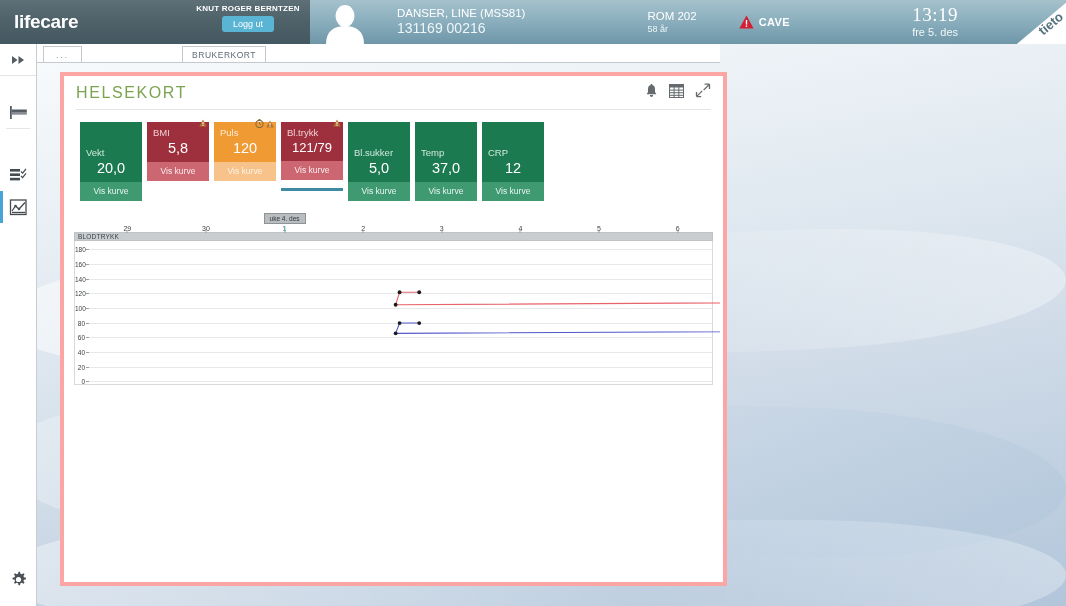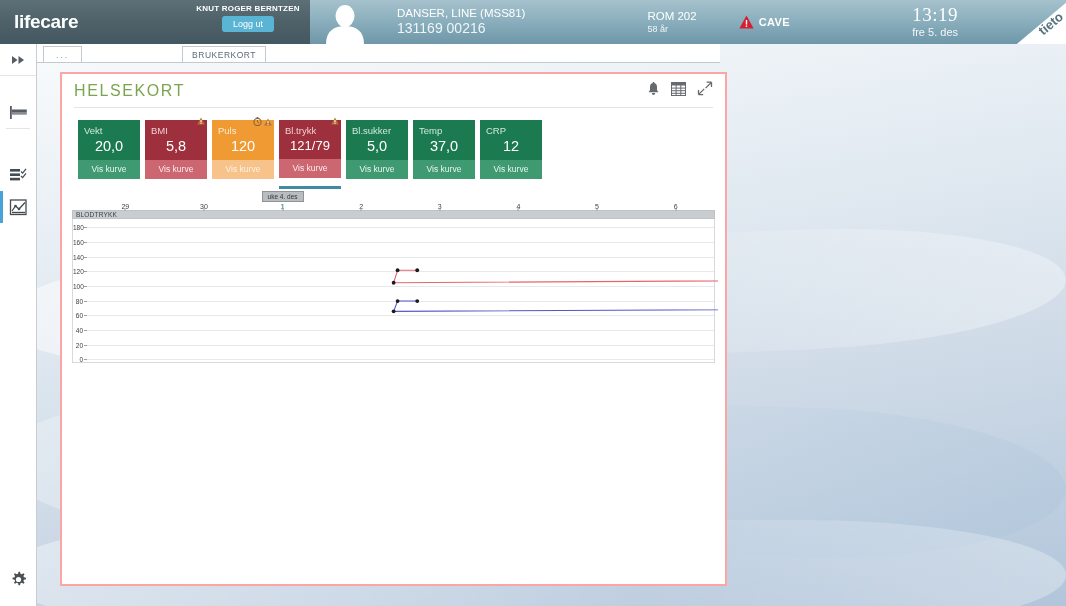--- a/index.html
+++ b/index.html
@@ -144,21 +144,21 @@
     font-size: 8.5px; color: #5d6b77; letter-spacing: 0.5px;
   }
   .tab.dots { margin-left: 6px; color: #7796ab; letter-spacing: 2px; padding: 0 12px; }
   .tab.brukerkort { margin-left: 100px; }
 
   
   .panel {
     position: absolute; left: 60px; top: 72px;
     width: 667px; height: 514px;
     background: #ffffff;
-    border: 2px solid #fca5a5;
+    border: 4px solid #fca5a5;
   }
   .panel-head {
     height: 34px; display: flex; align-items: center;
     border-bottom: 1px solid #e2e5e7;
     margin: 0 12px; position: relative;
   }
   .panel-title {
     font-size: 16px; color: #7aa44f; letter-spacing: 1.6px;
     font-weight: normal;
   }
@@ -189,21 +189,21 @@
   .card-underline {
     height: 3px; margin-top: 8px; background: transparent;
   }
   .card.active .card-underline { background: #3f8ba4; }
   .card-badges {
     position: absolute; top: -3px; right: 2px;
     display: flex; align-items: center; gap: 2px;
   }
   
   .c-green .card-top { background: #1c7a50; }
-  .c-green .card-label { color: #cfe8dc; }
+  .c-green .card-label { color: #cfe8dc; margin-top: 20px; }
   .c-green .card-foot { background: #3f9a72; color: #eaf5ef; }
   .c-darkred .card-top { background: #9e2f3c; }
   .c-darkred .card-label { color: #f0cfd3; }
   .c-darkred .card-foot { background: #cc6670; color: #fbeef0; }
   .c-orange .card-top { background: #f09a33; }
   .c-orange .card-label { color: #fdebd3; }
   .c-orange .card-foot { background: #f7c38a; color: #fdf3e6; }
 
   
   .toggle-row {

